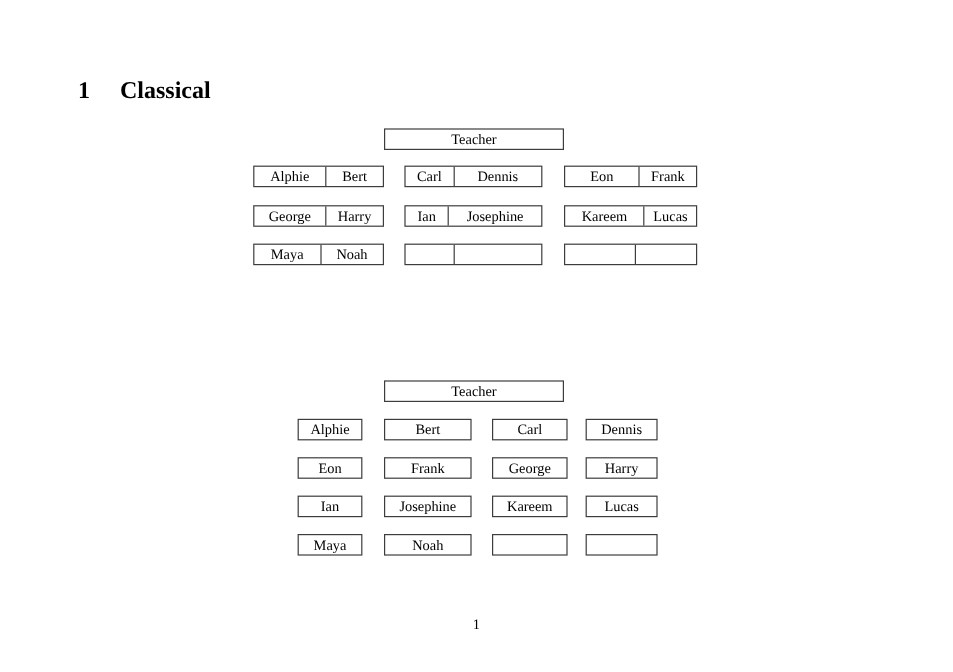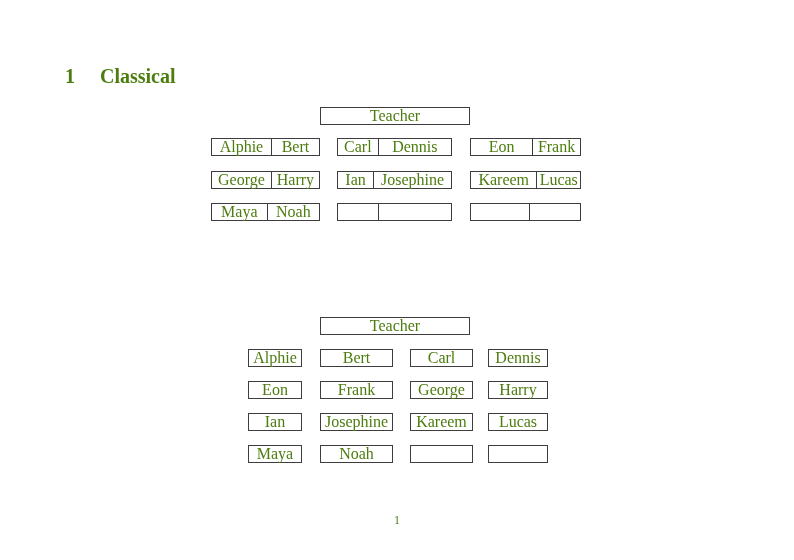--- a/index.html
+++ b/index.html
@@ -2,21 +2,21 @@
 <html><head>
 <meta charset="utf-8">
 <style>
   html, body { margin: 0; padding: 0; }
   .page {
     position: relative;
     width: 794px;
     height: 560px;
     background: #ffffff;
     font-family: "Liberation Serif", "DejaVu Serif", serif;
-    color: #4d7c0f;
+    color: #000000;
     overflow: hidden;
   }
   .heading {
     position: absolute;
     left: 65px;
     font-weight: bold;
     font-size: 20px;
     line-height: 22px;
     white-space: nowrap;
   }
@@ -26,21 +26,21 @@
   }
   .box {
     position: absolute;
     box-sizing: border-box;
     height: 18px;
     border: 1px solid #3d3d3d;
     background: #ffffff;
     display: flex;
     align-items: center;
     justify-content: center;
-    font-size: 16px;
+    font-size: 12px;
     line-height: 16px;
     white-space: nowrap;
   }
   .desk { padding: 0; }
   .desk .seat {
     display: flex;
     align-items: center;
     justify-content: center;
     height: 100%;
     box-sizing: border-box;

